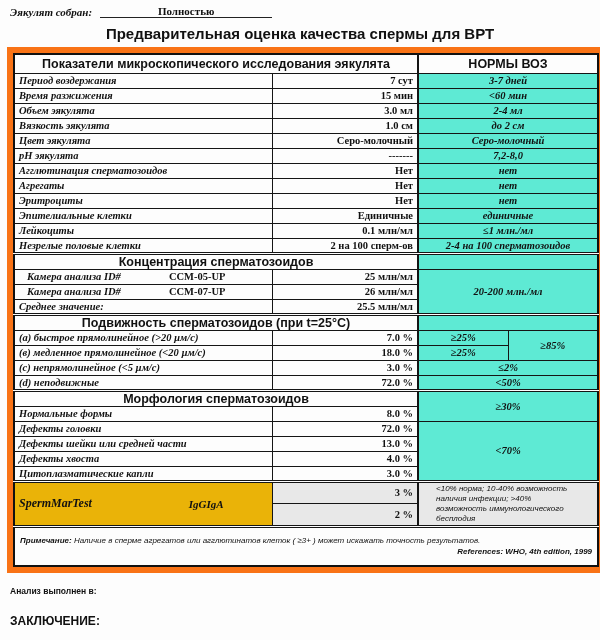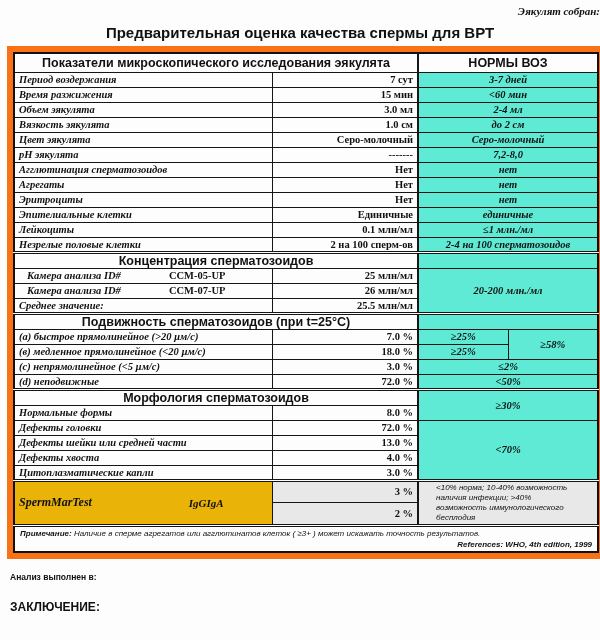--- a/index.html
+++ b/index.html
@@ -6,21 +6,20 @@
   body {
     width: 600px; height: 640px;
     background: #fdfdfd; color: #111;
     font-family: "Liberation Sans", "DejaVu Sans", sans-serif;
     overflow: hidden;
   }
   .collected {
     margin: 5px 0 0 10px;
     display: flex; align-items: flex-end;
     font: bold italic 11px "Liberation Serif", "DejaVu Serif", serif;
-    flex-direction: column;
   }
   .fillline {
     display: inline-block; width: 172px; margin-left: 8px;
     border-bottom: 1px solid #222;
     text-align: center;
     font: bold 11px "Liberation Serif", "DejaVu Serif", serif;
   }
   .title {
     text-align: center;
     font: bold 15px "Liberation Sans", sans-serif;
@@ -53,41 +52,42 @@
   .igstack span {
     font: bold italic 11px "Liberation Serif", "DejaVu Serif", serif;
     height: 21px; display: flex; align-items: center;
   }
   td.marval { background: #e8e8e8; }
   td.marnorm {
     background: #e8e8e8;
     font: italic 8px "Liberation Sans", sans-serif;
     line-height: 1.25; text-align: left; padding: 1px 17px;
   }
-  td.notecell { height: 26px; padding: 2px 5px; }
+  td.notecell { height: 40px; padding: 2px 5px; }
   .noteline { font: italic 8px "Liberation Sans", sans-serif; }
   .notelabel { font-weight: bold; }
   .refline { text-align: right; font: bold italic 8px "Liberation Sans", sans-serif; margin-top: 2px; }
   .performed { margin: 9px 0 0 10px; display: flex; align-items: flex-end; gap: 5px; }
   .plabel { font: bold 8.5px "Liberation Sans", sans-serif; }
   .pvalue {
     font: bold 11px "Liberation Serif", "DejaVu Serif", serif;
     border-bottom: 1px solid #222; width: 280px; padding: 0 4px 1px;
   }
   .conclusion { margin: 18px 0 0 10px; display: flex; gap: 22px; align-items: baseline; justify-content: space-between; }
   .clabel { font: bold 12px "Liberation Sans", sans-serif; }
   .cvalue { font: bold 13.5px "Liberation Sans", sans-serif; }
 </style>
 </head>
 <body>
 
 
 
 <div class="collected">
   <span>Эякулят собран:</span>
+  <span class="fillline">Полностью</span>
 </div>
 
 <div class="title">Предварительная оценка качества спермы для ВРТ</div>
 
 <div class="tablewrap">
 <table>
   <colgroup>
     <col style="width:258px">
         <col style="width:146px">
         <col style="width:90px">
@@ -190,21 +190,21 @@
   </tr>
 
   <tr class="dbl">
     <td colspan="2" class="sec">Подвижность сперматозоидов (при t=25°C)</td>
     <td colspan="2" class="norm nb"></td>
   </tr>
   <tr>
     <td class="lbl">(а) быстрое прямолинейное (&gt;20 µм/с)</td>
     <td class="val">7.0 %</td>
     <td class="norm nb">≥25%</td>
-    <td rowspan="2" class="norm">≥58%</td>
+    <td rowspan="2" class="norm">≥85%</td>
   </tr>
   <tr>
     <td class="lbl">(в) медленное прямолинейное (&lt;20 µм/с)</td>
     <td class="val">18.0 %</td>
     <td class="norm nb">≥25%</td>
   </tr>
   <tr>
     <td class="lbl">(с) непрямолинейное (&lt;5 µм/с)</td>
     <td class="val">3.0 %</td>
     <td colspan="2" class="norm nb">≤2%</td>

